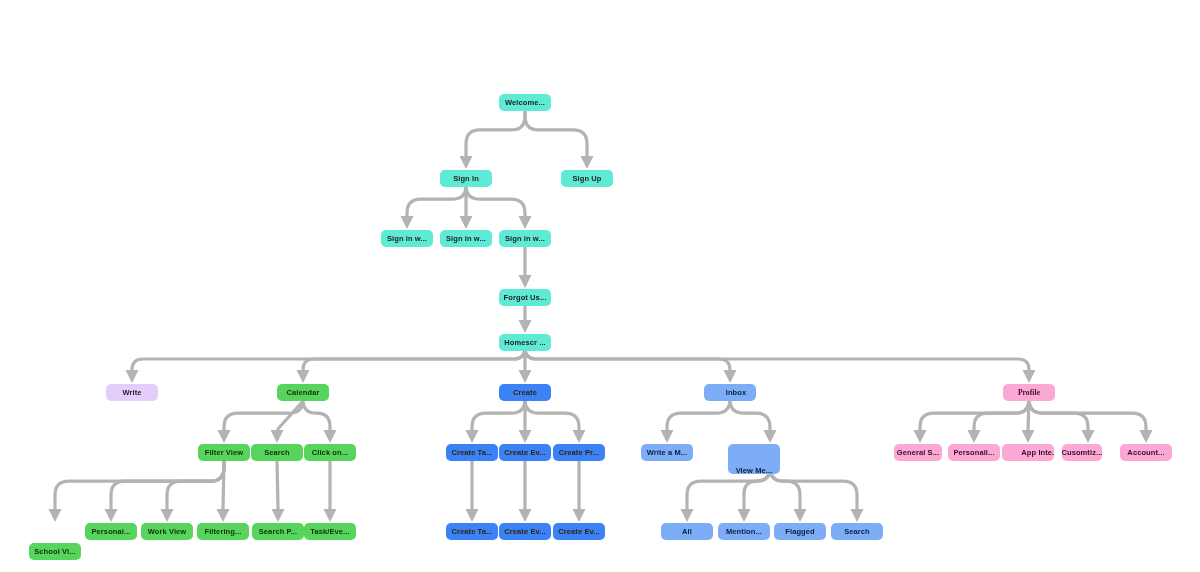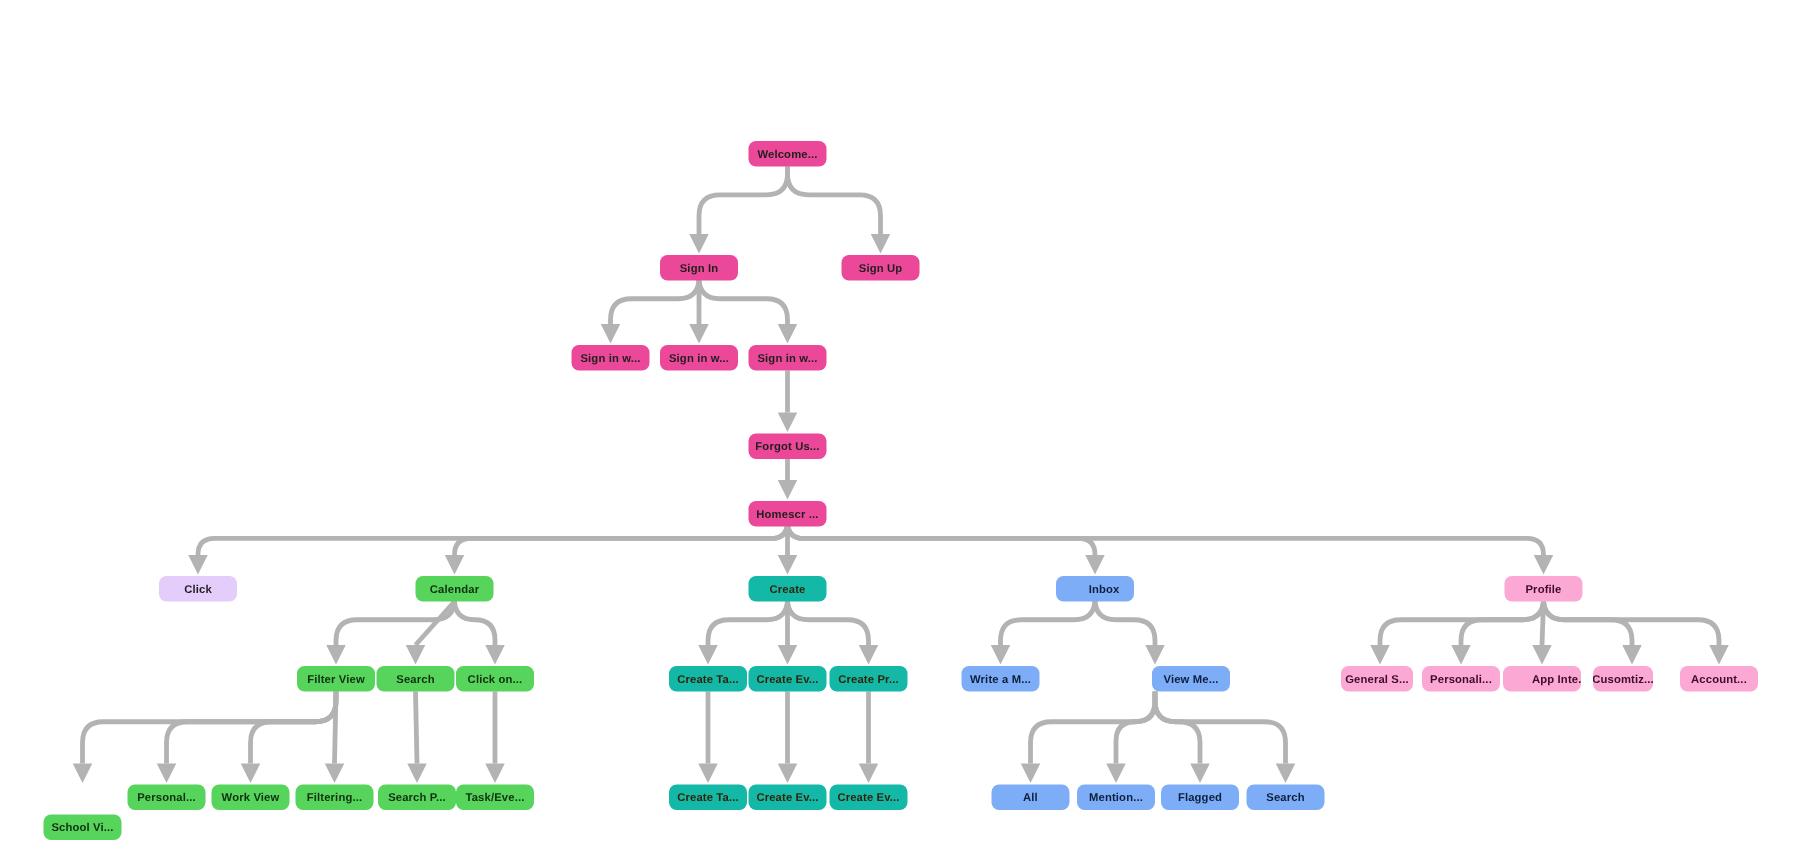--- a/index.html
+++ b/index.html
@@ -35,24 +35,24 @@
     font-size: 7.5px;
     font-weight: bold;
     letter-spacing: 0.1px;
     color: #1a1a1a;
     white-space: nowrap;
     overflow: hidden;
     text-align: center;
     line-height: 1;
     z-index: 5;
   }
-  .node-gray   { background: #ec4899; color: #1f1f1f; }
+  .node-gray   { background: #5eead4; color: #1f1f1f; }
   .node-purple { background: #e5cdfb; color: #1f1f1f; }
   .node-green  { background: #57d45c; color: #10300f; }
-  .node-amber  { background: #14b8a6; color: #31240a; }
+  .node-amber  { background: #3b82f6; color: #31240a; }
   .node-blue   { background: #7eadf7; color: #0d1f3d; }
   .node-pink   { background: #fba8d4; color: #3d0c27; }
 </style>
 </head>
 <body>
 
 <div id="canvas">
   <svg id="edges" viewBox="0 0 1200 572" xmlns="http://www.w3.org/2000/svg">
       <path d="M 525 111 L 525 115.9 Q 525 129.9 511 129.9 L 480 129.9 Q 466 129.9 466 143.9 L 466 156" fill="none" stroke="#b3b3b3" stroke-width="3.2" stroke-linecap="butt" stroke-linejoin="round"></path>
       <path d="M 459.5 156 L 472.5 156 L 466 169 Z" fill="#b3b3b3"></path>
@@ -150,32 +150,32 @@
       <div class="node node-gray" style="left: 499px; top: 230px; width: 52px; height: 17px;">
         <span>Sign in w...</span>
       </div>
       <div class="node node-gray" style="left: 499px; top: 289px; width: 52px; height: 17px;">
         <span>Forgot Us...</span>
       </div>
       <div class="node node-gray" style="left: 499px; top: 334px; width: 52px; height: 17px;">
         <span>Homescr ...</span>
       </div>
       <div class="node node-purple" style="left: 106px; top: 384px; width: 52px; height: 17px;">
-        <span>Click</span>
+        <span>Write</span>
       </div>
       <div class="node node-green" style="left: 277px; top: 384px; width: 52px; height: 17px;">
         <span>Calendar</span>
       </div>
       <div class="node node-amber" style="left: 499px; top: 384px; width: 52px; height: 17px;">
         <span>Create</span>
       </div>
       <div class="node node-blue" style="left: 704px; top: 384px; width: 52px; height: 17px; padding-left: 12px;">
         <span>Inbox</span>
       </div>
-      <div class="node node-pink" style="left: 1003px; top: 384px; width: 52px; height: 17px;">
+      <div class="node node-pink" style="left: 1003px; top: 384px; width: 52px; height: 17px; font-family: Liberation Serif, serif;">
         <span>Profile</span>
       </div>
       <div class="node node-green" style="left: 198px; top: 444px; width: 52px; height: 17px;">
         <span>Filter View</span>
       </div>
       <div class="node node-green" style="left: 251px; top: 444px; width: 52px; height: 17px;">
         <span>Search</span>
       </div>
       <div class="node node-green" style="left: 304px; top: 444px; width: 52px; height: 17px;">
         <span>Click on...</span>
@@ -212,21 +212,21 @@
       </div>
       <div class="node node-amber" style="left: 499px; top: 523px; width: 52px; height: 17px;">
         <span>Create Ev...</span>
       </div>
       <div class="node node-amber" style="left: 553px; top: 523px; width: 52px; height: 17px;">
         <span>Create Ev...</span>
       </div>
       <div class="node node-blue" style="left: 641px; top: 444px; width: 52px; height: 17px;">
         <span>Write a M...</span>
       </div>
-      <div class="node node-blue" style="left: 768px; top: 444px; width: 52px; height: 17px;">
+      <div class="node node-blue" style="left: 728px; top: 444px; width: 52px; height: 30px; align-items: flex-end;">
         <span>View Me...</span>
       </div>
       <div class="node node-blue" style="left: 661px; top: 523px; width: 52px; height: 17px;">
         <span>All</span>
       </div>
       <div class="node node-blue" style="left: 718px; top: 523px; width: 52px; height: 17px;">
         <span>Mention...</span>
       </div>
       <div class="node node-blue" style="left: 774px; top: 523px; width: 52px; height: 17px;">
         <span>Flagged</span>

